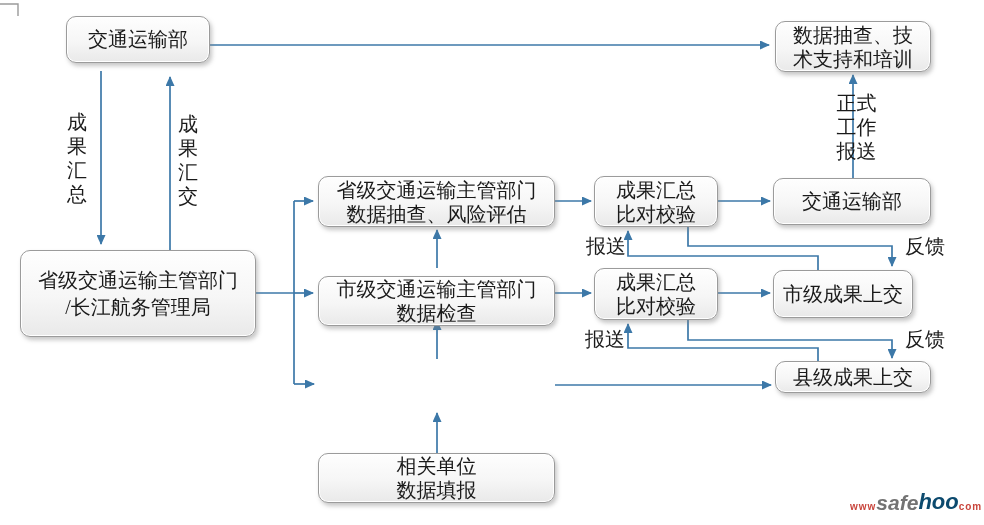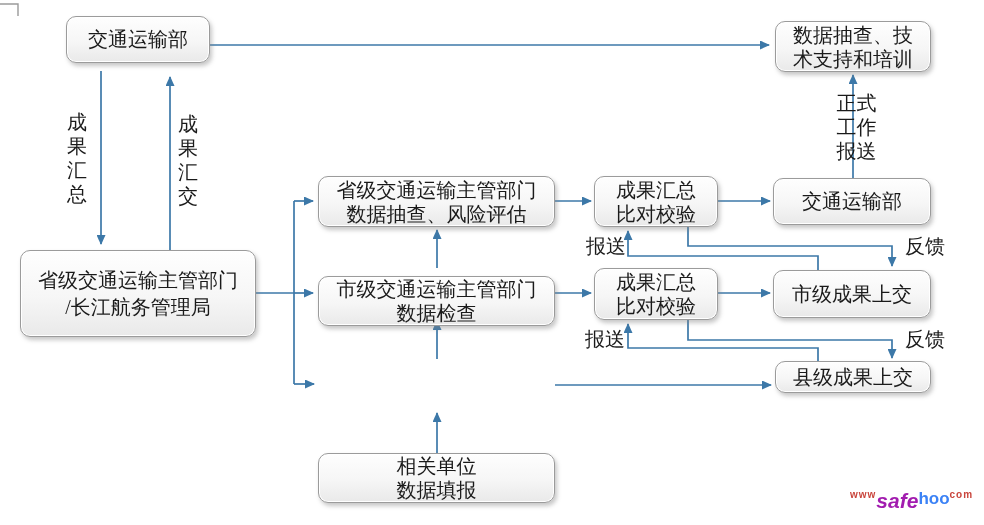--- a/index.html
+++ b/index.html
@@ -31,34 +31,34 @@
     z-index:3;
     text-align:center;
   }
   .edge-label.vertical{
     white-space:normal;
     word-break:break-all;
     text-align:center;
   }
   #watermark{
     position:absolute;left:850px;top:489px;
-    display:flex;
+    display:flex;align-items:flex-end;
     font-family:"Liberation Sans","DejaVu Sans",sans-serif;
     z-index:4;
   }
   #watermark .wm-small{
     font-size:10px;font-weight:bold;color:#c9453c;
     letter-spacing:1px;padding-bottom:3px;
   }
   #watermark .wm-blue{
-    font-size:21px;font-weight:bold;font-style:italic;color:#a21caf;
+    font-size:21px;font-weight:bold;font-style:italic;color:#737373;
     letter-spacing:0px;
   }
   #watermark .wm-pink{
-    font-size:17px;font-weight:bold;color:#3b82f6;
+    font-size:22px;font-weight:bold;font-style:italic;color:#0c4a6e;
   }
 </style>
 </head>
 <body>
 
 <div id="stage">
 
   <svg id="wires" viewBox="0 0 984 525">
     <defs>
       <marker id="arr" markerUnits="userSpaceOnUse" markerWidth="10" markerHeight="9" refX="9" refY="4.5" orient="auto">
@@ -128,21 +128,21 @@
 
   <div class="node" style="left:594px;top:268px;width:124px;height:52px;line-height:24px">
     <span>成果汇总</span>
     <span>比对校验</span>
   </div>
 
   <div class="node" style="left:773px;top:178px;width:158px;height:47px">
     <span>交通运输部</span>
   </div>
 
-  <div class="node" style="left:773px;top:270px;width:158px;height:48px">
+  <div class="node" style="left:773px;top:270px;width:140px;height:48px">
     <span>市级成果上交</span>
   </div>
 
   <div class="node" style="left:775px;top:361px;width:156px;height:32px">
     <span>县级成果上交</span>
   </div>
 
   <div class="edge-label vertical" style="left:66px;top:110px;width:22px">成果汇总</div>
 
   <div class="edge-label vertical" style="left:177px;top:112px;width:22px">成果汇交</div>

